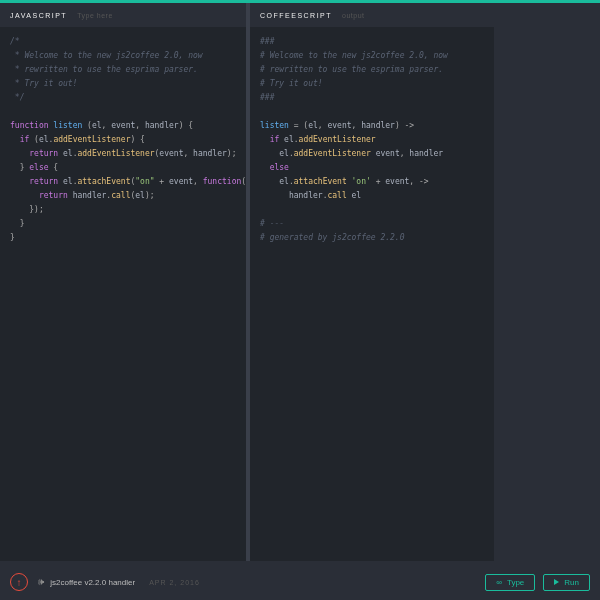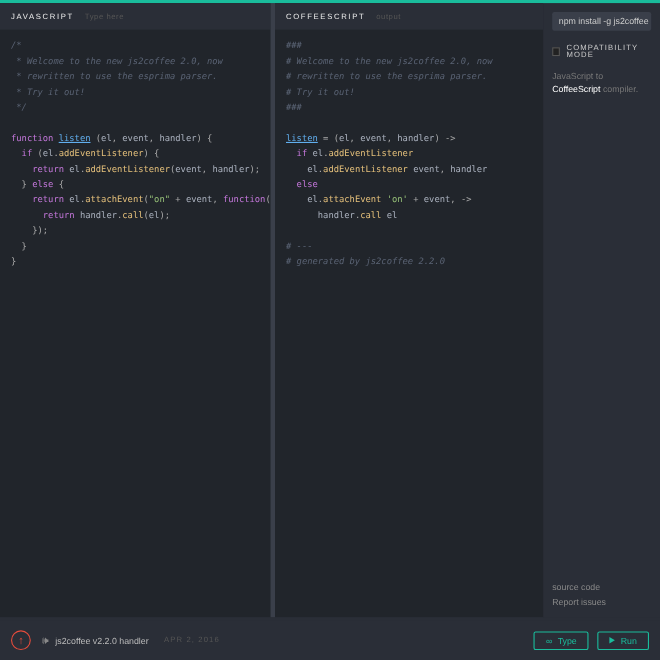--- a/index.html
+++ b/index.html
@@ -52,21 +52,21 @@
   font-family: 'Menlo', 'Consolas', monospace;
   font-size: 8px;
   line-height: 14px;
   white-space: pre;
   color: #aaa;
   height: 534px;
   overflow: hidden;
 }
 .cm-comment { color: #5a6374; font-style: italic; }
 .cm-keyword { color: #c678dd; }
-.cm-def     { color: #61afef; text-decoration: underline; }
+.cm-def     { color: #61afef; }
 .cm-var     { color: #abb2bf; margin-top: 20px; }
 .cm-prop    { color: #e5c07b; }
 .cm-str     { color: #98c379; }
 
 .npm {
   background: #3a3f4a;
   color: #ccc;
   text-align: center;
   padding: 4px 6px;
   font-size: 8px;
@@ -152,34 +152,20 @@
   <span class="cm-keyword">if</span> <span class="cm-var">el</span>.<span class="cm-prop">addEventListener</span>
     <span class="cm-var">el</span>.<span class="cm-prop">addEventListener</span> <span class="cm-var">event</span>, <span class="cm-var">handler</span>
   <span class="cm-keyword">else</span>
     <span class="cm-var">el</span>.<span class="cm-prop">attachEvent</span> <span class="cm-str">'on'</span> + <span class="cm-var">event</span>, -&gt;
       <span class="cm-var">handler</span>.<span class="cm-prop">call</span> <span class="cm-var">el</span>
 
 <span class="cm-comment"># ---
 # generated by js2coffee 2.2.0</span></div>
   </div>
 
-  <div class="side">
-    <div class="npm">npm install -g js2coffee</div>
-    <div class="compat">
-      <span class="box"></span>
-      <span>COMPATIBILITY MODE</span>
-    </div>
-    <div class="desc">
-      <span>JavaScript to </span><b>CoffeeScript</b><span> compiler.</span>
-    </div>
-    <div class="side-foot">
-      <a>source code</a>
-      <a>Report issues</a>
-    </div>
-  </div>
 
 </div>
 
 <div class="footer">
   <div class="up-btn">
     <span>↑</span>
   </div>
   <span class="news-icon">🕪</span>
   <span class="news">js2coffee v2.2.0 handler</span>
   <span class="date">APR 2, 2016</span>

